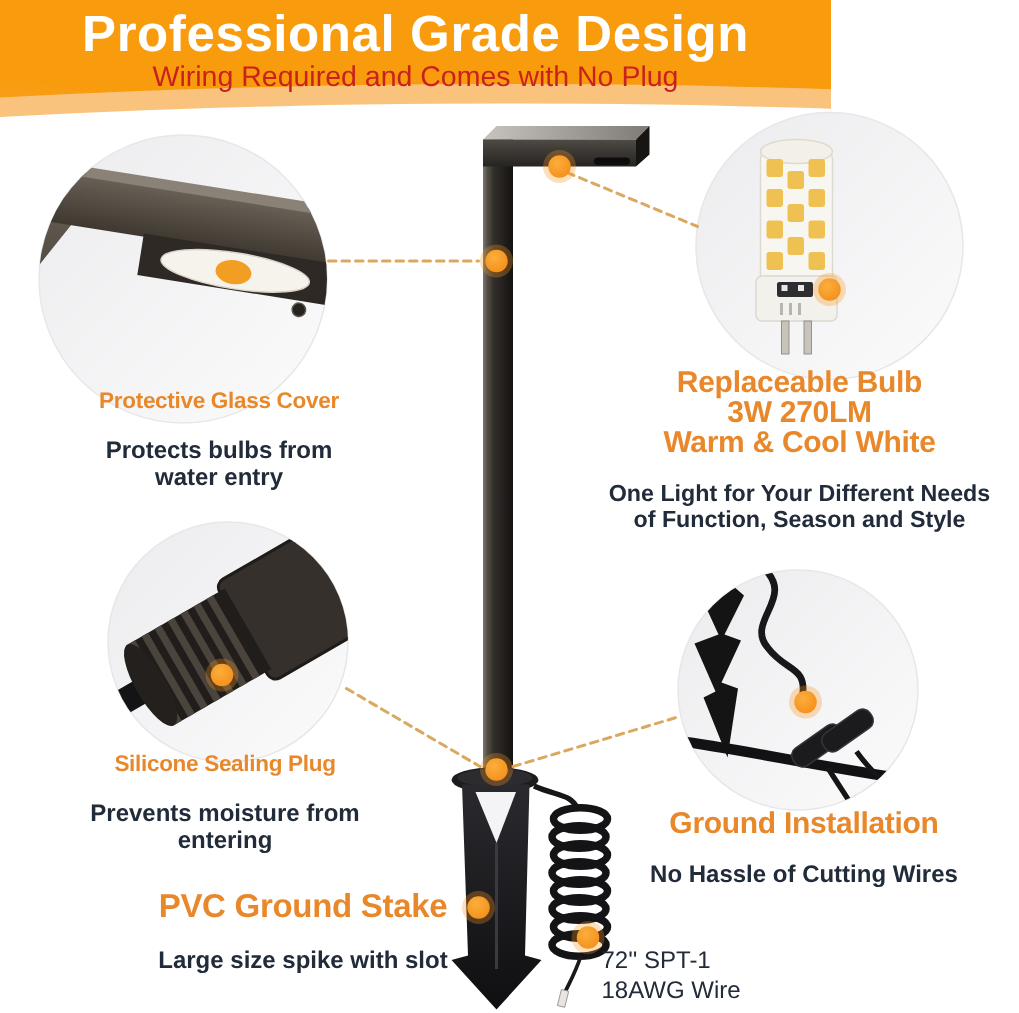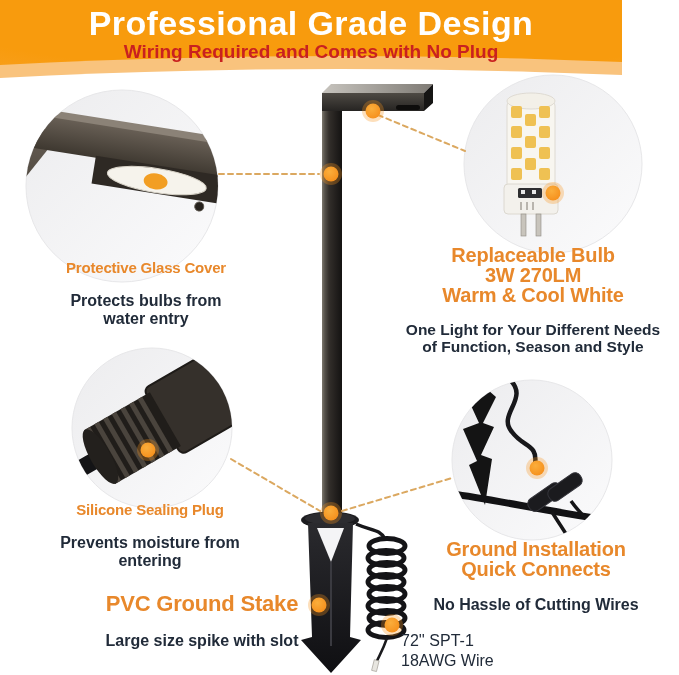--- a/index.html
+++ b/index.html
@@ -1,28 +1,28 @@
 <!DOCTYPE html>
 <html><head>
 <meta charset="utf-8">
 <style>
   html,body{margin:0;padding:0;background:#fff;}
   body{width:679px;height:675px;font-family:"Liberation Sans",sans-serif;overflow:hidden;}
   .stage{position:relative;width:679px;height:675px;background:#fff;overflow:hidden;}
 
   
-  .banner{position:absolute;top:0;left:0;width:622px;height:110px;overflow:hidden;}
+  .banner{position:absolute;top:0;left:0;width:554px;height:110px;overflow:hidden;}
   .banner-base{position:absolute;left:0;top:0;width:679px;height:110px;
     background:radial-gradient(140% 190% at 50% -30%, #F89B0D 52%, #F9A73A 82%, #FAB155 100%);}
   .wave-light{position:absolute;left:-660px;top:56px;width:2000px;height:300px;border-radius:50%;background:#F9C37D;}
   .wave-white{position:absolute;left:-660px;top:69px;width:2000px;height:300px;border-radius:50%;background:#fff;}
   .banner-title{position:absolute;top:4px;left:0;width:100%;text-align:center;
     font-size:34px;font-weight:800;color:#fff;letter-spacing:.4px;}
   .banner-sub{position:absolute;top:41px;left:0;width:100%;text-align:center;
-    font-size:19px;font-weight:700;color:#C92120;}
+    font-size:19px;font-weight:400;color:#C92120;}
 
   
   .callout{position:absolute;text-align:center;z-index:5;}
   .co-title{font-size:15px;font-weight:700;color:#E8882B;letter-spacing:-.2px;line-height:1.08;}
   .co-title.big{font-size:22px;}
   .co-body{font-size:16px;font-weight:600;color:#212B39;line-height:1.12;margin-top:16px;}
   .co-body.small{font-size:15.5px;}
   .callout-glass{left:6px;top:260px;width:280px;}
   .callout-plug{left:8px;top:502px;width:284px;}
   .callout-stake{left:58px;top:592px;width:288px;}
@@ -275,21 +275,20 @@
 
   <div class="callout callout-stake">
     <div class="co-title big">PVC Ground Stake</div>
     <div class="co-body">
       <div>Large size spike with slot</div>
     </div>
   </div>
 
   <div class="callout callout-connect">
     <div class="co-title">Ground Installation</div>
-    <div class="co-title">Quick Connects</div>
     <div class="co-body">
       <div>No Hassle of Cutting Wires</div>
     </div>
   </div>
 
   <div class="wire-label">
     <div>72'' SPT-1</div>
     <div>18AWG Wire</div>
   </div>
 

